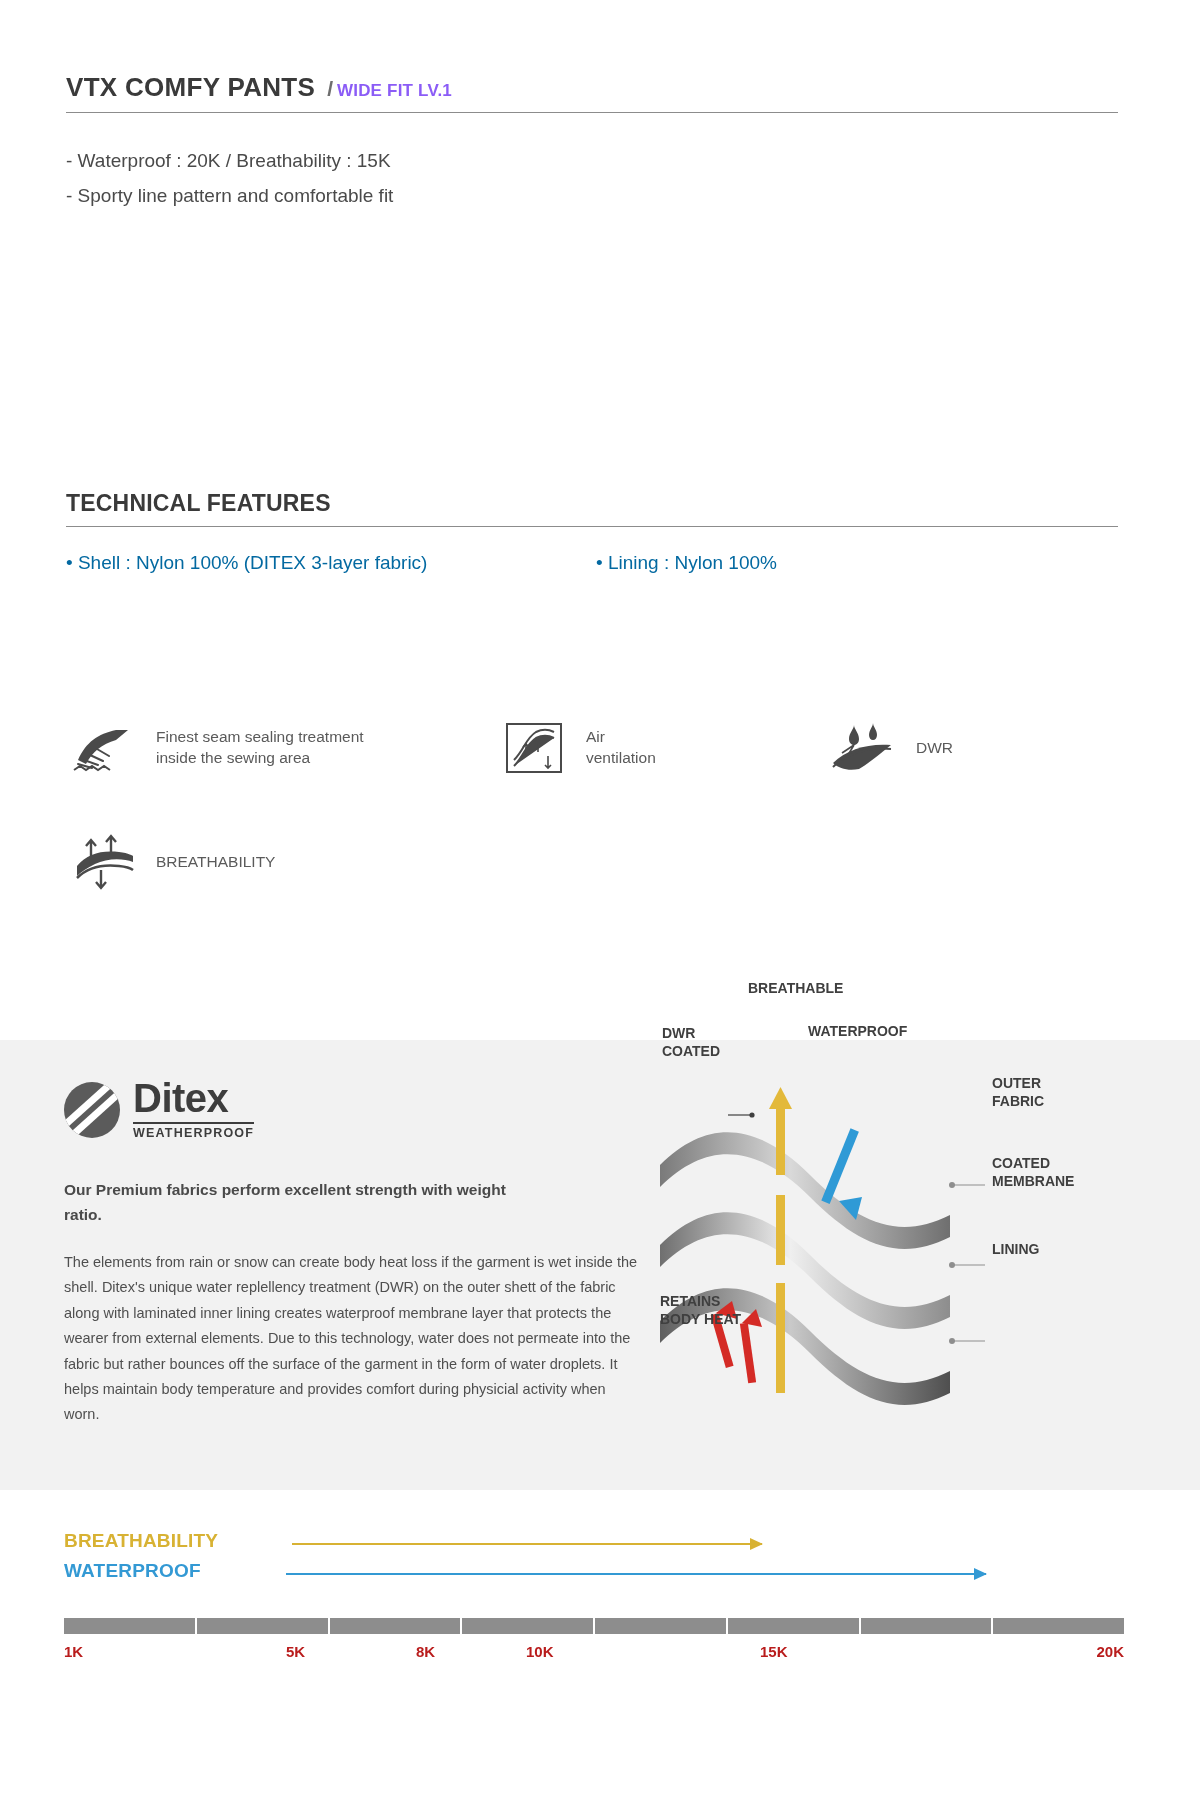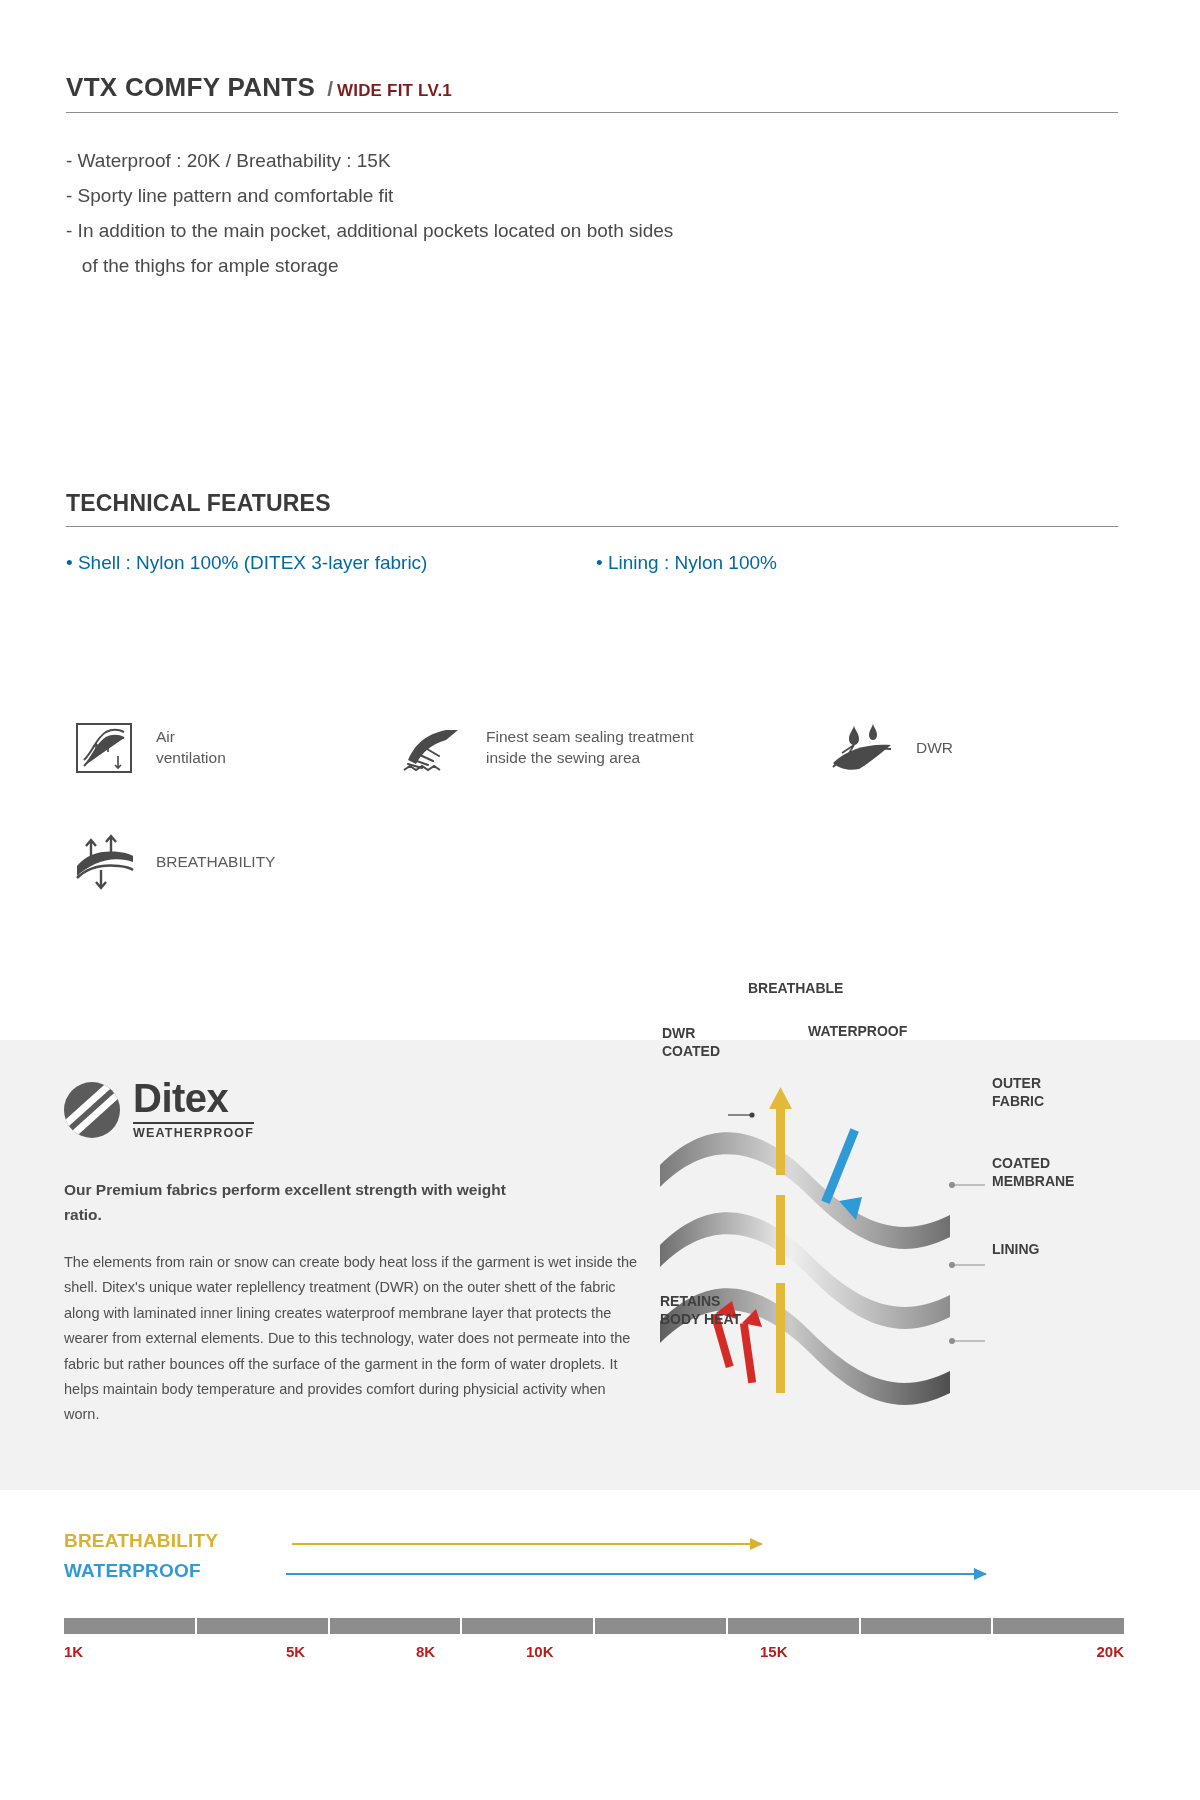--- a/index.html
+++ b/index.html
@@ -40,21 +40,21 @@
   }
   .title-sep {
     font-size: 21px;
     font-weight: bold;
     color: #6e6e6e;
     margin: 0 4px 0 12px;
   }
   .title-sub {
     font-size: 17px;
     font-weight: bold;
-    color: #7f1d1d;
+    color: #8b5cf6;
     letter-spacing: 0.2px;
   }
   .bullets {
     margin-top: 30px;
   }
   .bullet {
     font-size: 19px;
     color: #4a4a4a;
     line-height: 1.85;
     white-space: pre-wrap;
@@ -281,62 +281,60 @@
 
   <div class="sec-product">
     <div class="title-row">
       <span class="title-main">VTX COMFY PANTS</span>
       <span class="title-sep">/</span>
       <span class="title-sub">WIDE FIT LV.1</span>
     </div>
     <div class="bullets">
       <div class="bullet">- Waterproof : 20K / Breathability : 15K</div>
       <div class="bullet">- Sporty line pattern and comfortable fit</div>
-      <div class="bullet">- In addition to the main pocket, additional pockets located on both sides
-   of the thighs for ample storage</div>
     </div>
   </div>
 
   <div class="sec-tech">
     <div class="sec-heading">TECHNICAL FEATURES</div>
     <div class="materials">
       <div class="material">• Shell : Nylon 100% (DITEX 3-layer fabric)</div>
       <div class="material">• Lining : Nylon 100%</div>
     </div>
   </div>
 
   <div class="icon-grid">
 
     <div class="icon-row">
+
+      <div class="icon-cell c2">
+        <div class="icon-box">
+          <svg width="64" height="56" viewBox="0 0 64 56">
+            <path d="M6 40 C14 22 26 14 44 10 L56 10 L44 20 C30 24 20 32 14 44 Z" fill="#4a4a4a"></path>
+            <path d="M6 44 L20 48 M12 40 L26 45 M18 35 L31 41 M25 29 L37 36" stroke="#4a4a4a" stroke-width="2" stroke-linecap="round"></path>
+            <path d="M2 50 l6 -4 l6 4 l6 -4 l6 4 l6 -4 l6 4" fill="none" stroke="#4a4a4a" stroke-width="2"></path>
+          </svg>
+        </div>
+        <div class="icon-label">Finest seam sealing treatment
+inside the sewing area</div>
+      </div>
 
       <div class="icon-cell c1">
         <div class="icon-box">
           <svg width="60" height="60" viewBox="0 0 60 60">
             <rect x="3" y="6" width="54" height="48" fill="none" stroke="#4a4a4a" stroke-width="2"></rect>
             <path d="M10 42 C20 32 22 20 32 14 C40 10 46 12 50 14" fill="none" stroke="#4a4a4a" stroke-width="2"></path>
             <path d="M10 48 C20 38 22 26 32 20 C40 16 46 18 50 20" fill="#4a4a4a" stroke="#4a4a4a" stroke-width="2"></path>
             <path d="M22 38 l0 -12 m-3 3 l3 -3 l3 3" stroke="#4a4a4a" stroke-width="1.6" fill="none"></path>
             <path d="M34 34 l0 -12 m-3 3 l3 -3 l3 3" stroke="#4a4a4a" stroke-width="1.6" fill="none"></path>
             <path d="M44 38 l0 12 m-3 -3 l3 3 l3 -3" stroke="#4a4a4a" stroke-width="1.6" fill="none"></path>
           </svg>
         </div>
         <div class="icon-label">Air
 ventilation</div>
-      </div>
-
-      <div class="icon-cell c2">
-        <div class="icon-box">
-          <svg width="64" height="56" viewBox="0 0 64 56">
-            <path d="M6 40 C14 22 26 14 44 10 L56 10 L44 20 C30 24 20 32 14 44 Z" fill="#4a4a4a"></path>
-            <path d="M6 44 L20 48 M12 40 L26 45 M18 35 L31 41 M25 29 L37 36" stroke="#4a4a4a" stroke-width="2" stroke-linecap="round"></path>
-            <path d="M2 50 l6 -4 l6 4 l6 -4 l6 4 l6 -4 l6 4" fill="none" stroke="#4a4a4a" stroke-width="2"></path>
-          </svg>
-        </div>
-        <div class="icon-label">Finest seam sealing treatment
-inside the sewing area</div>
       </div>
 
       <div class="icon-cell c3">
         <div class="icon-box">
           <svg width="70" height="58" viewBox="0 0 70 58">
             <path d="M4 44 C18 30 40 24 62 26 C50 36 40 44 30 50 C20 52 10 50 4 44 Z" fill="#4a4a4a"></path>
             <path d="M4 48 C18 34 40 28 62 30" fill="none" stroke="#4a4a4a" stroke-width="2"></path>
             <path d="M20 20 c0 -6 5 -10 5 -14 c0 4 5 8 5 14 c0 3.5 -2.2 6 -5 6 c-2.8 0 -5 -2.5 -5 -6 Z" fill="#4a4a4a"></path>
             <path d="M40 16 c0 -5 4 -8.5 4 -12 c0 3.5 4 7 4 12 c0 3 -1.8 5 -4 5 c-2.2 0 -4 -2 -4 -5 Z" fill="#4a4a4a"></path>
             <path d="M25 26 l-12 8 M25 26 l-6 10" stroke="#4a4a4a" stroke-width="1.6"></path>

